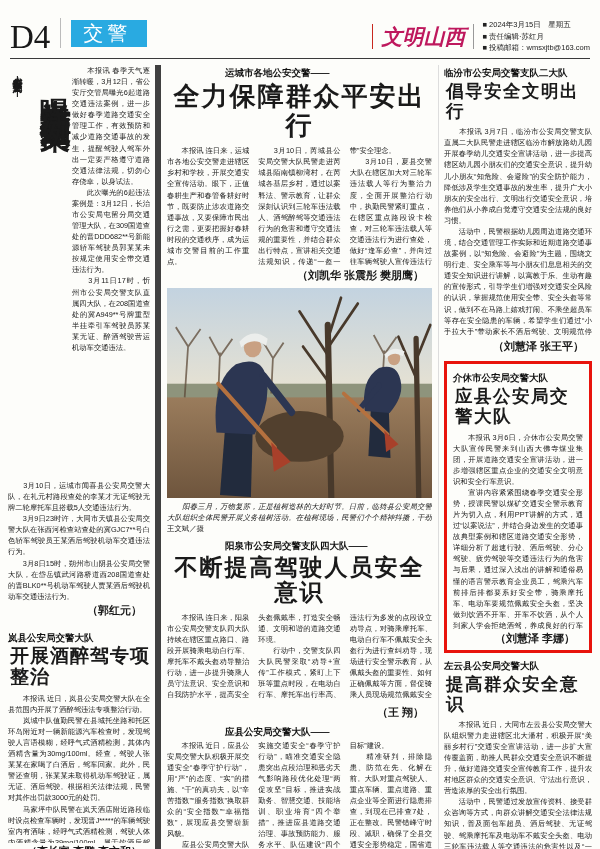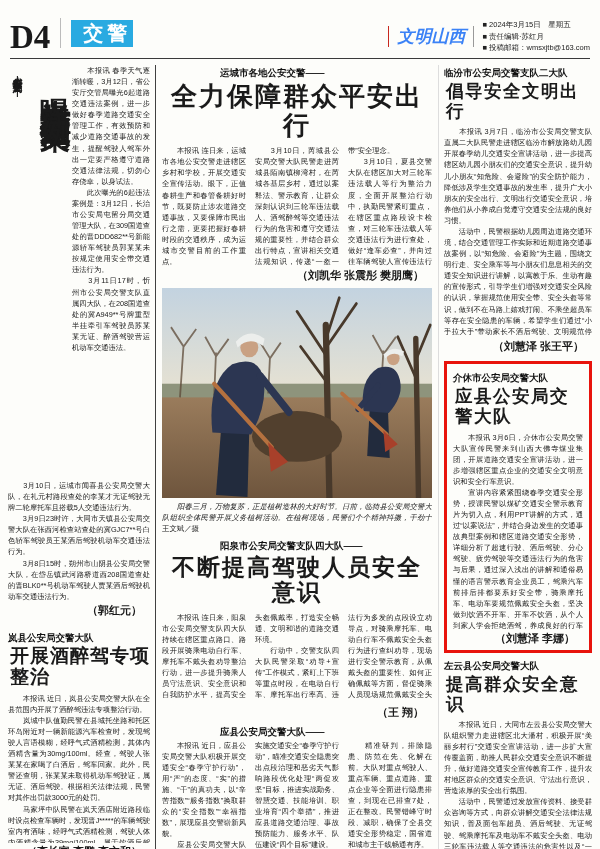--- a/index.html
+++ b/index.html
@@ -2,34 +2,34 @@
 <html><head>
 <meta charset="utf-8">
 <style>
   html,body{margin:0;padding:0;background:#e9e9e9;}
   .page{position:relative;width:600px;height:849px;margin:0 auto;background:#fdfdfa;
         box-sizing:border-box;padding:8px 8px 0 8px;overflow:hidden;
         font-family:"Liberation Sans","DejaVu Sans",sans-serif;color:#1a1a1a;}
   
   .masthead{display:flex;justify-content:space-between;align-items:flex-end;height:44px;padding:2px 2px 4px 2px;}
   .mh-left{display:flex;align-items:center;gap:10px;}
-  .pageno{font-family:"Liberation Serif","DejaVu Serif",serif;font-weight:700;font-size:33px;line-height:1;margin-top:9px;}
+  .pageno{font-family:"Liberation Serif","DejaVu Serif",serif;font-weight:400;font-size:33px;line-height:1;margin-top:9px;}
   .mh-sep{width:1px;height:30px;background:#bbb;}
-  .section-badge{background:#29aae1;color:#fff;font-weight:700;font-size:20px;letter-spacing:4px;
-                 padding:3px 2px 4px 12px;line-height:1;}
+  .section-badge{background:#29aae1;color:#fff;font-weight:400;font-size:20px;letter-spacing:4px;
+                 padding:3px 16px 4px 12px;line-height:1;}
   .mh-right{display:flex;align-items:center;gap:8px;}
   .logo{font-family:"DejaVu Serif","Liberation Serif",serif;font-style:italic;font-weight:900;
-        color:#3b82f6;font-size:17px;line-height:1;padding:2px 8px;border-left:1.5px solid #c8281f;
+        color:#be185d;font-size:21px;line-height:1;padding:2px 8px;border-left:1.5px solid #c8281f;
         border-right:1.5px solid #999;white-space:nowrap;}
   .mh-meta{font-size:7.5px;line-height:1.55;color:#222;white-space:nowrap;}
   .header-rule{height:0;border-top:1.5px solid #3a3a3a;margin:0 2px 6px 2px;}
   
   .content{display:flex;gap:0;height:784px;}
   .col-left{width:142px;flex:0 0 142px;padding-right:5px;}
-  .col-center{flex:1;min-width:0;border-left:1px solid #404040;border-right:1px solid #ddd;padding:0 6px;}
+  .col-center{flex:1;min-width:0;border-left:6px solid #404040;border-right:1px solid #ddd;padding:0 6px;}
   .col-right{width:148px;flex:0 0 148px;padding-left:5px;}
   
   .tiny{font-size:7.3px;line-height:1.52;text-align:justify;white-space:pre-line;overflow:hidden;color:#191919;}
   .cols3{column-count:3;column-gap:9px;}
   .kicker{font-size:9.5px;font-weight:bold;color:#111;margin:2px 0 1px 0;}
   .kicker.ind{margin-left:58px;}
   .byline{font-size:11px;font-weight:bold;text-align:right;padding:1px 8px 0 0;}
   .h-main{font-size:26px;font-weight:900;text-align:center;letter-spacing:2px;margin:2px 0 6px 0;line-height:1.1;}
   .h-mid{font-size:23px;font-weight:900;text-align:center;letter-spacing:2px;margin:2px 0 6px 0;line-height:1.1;}
   .h-left2{font-size:19px;font-weight:900;letter-spacing:1px;margin:1px 0 5px 2px;line-height:1.1;}

